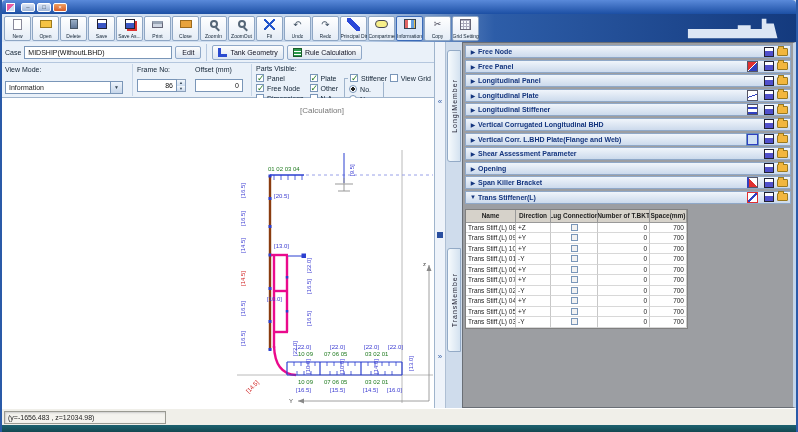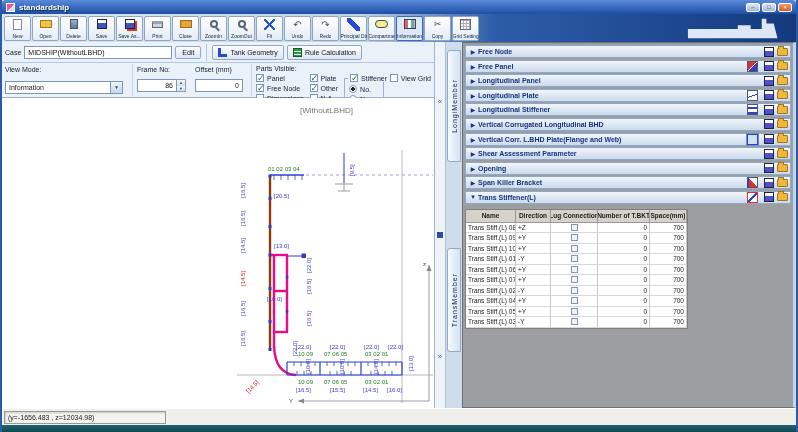--- a/index.html
+++ b/index.html
@@ -116,21 +116,20 @@
   .status-cell{width:162px;height:13px;border:1px solid #9a9a92;box-shadow:inset 1px 1px 2px #ccc;display:flex;align-items:center;padding:0 3px;background:#f4f3ee;font-size:7px;color:#222}
   .bottomedge{height:7px;background:linear-gradient(#1d6270,#134851)}
 </style>
 </head>
 <body>
 
 <div class="window">
 
   <div class="titlebar">
     <div class="app-icon"></div>
-    <div class="title-text">standardship</div>
     <div class="winbtn">–</div>
     <div class="winbtn">□</div>
     <div class="winbtn close">×</div>
   </div>
 
   <div class="toolbar">
     <div class="tb-btns" id="toolbar-buttons">
     <div class="tb-btn">
       <span class="ic ic-new-page">
             <i></i>
@@ -340,21 +339,21 @@
             </div>
             <div class="chk" style="align-self:flex-start">
               <span class="cb"></span>
               <span class="lab">View Grid</span>
             </div>
           </div>
         </div>
       </div>
 
       <div class="canvas">
-        <span class="cv-title">[WithoutLBHD]</span>
+        <span class="cv-title">[Calculation]</span>
         <svg width="433" height="310" viewBox="0 0 433 310" style="position:absolute;left:0;top:0">
 
           <line x1="235" y1="277" x2="431" y2="277" stroke="#a8a8a8" stroke-width="0.8"></line>
           <line x1="400" y1="52" x2="400" y2="305" stroke="#a8a8a8" stroke-width="0.8"></line>
 
           <line x1="296" y1="303" x2="427" y2="303" stroke="#888" stroke-width="0.8"></line>
           <polygon points="296,303 302,300.5 302,305.5" fill="#888"></polygon>
           <line x1="427" y1="167" x2="427" y2="303" stroke="#888" stroke-width="0.8"></line>
           <polygon points="427,167 424.5,173 429.5,173" fill="#888"></polygon>
 

